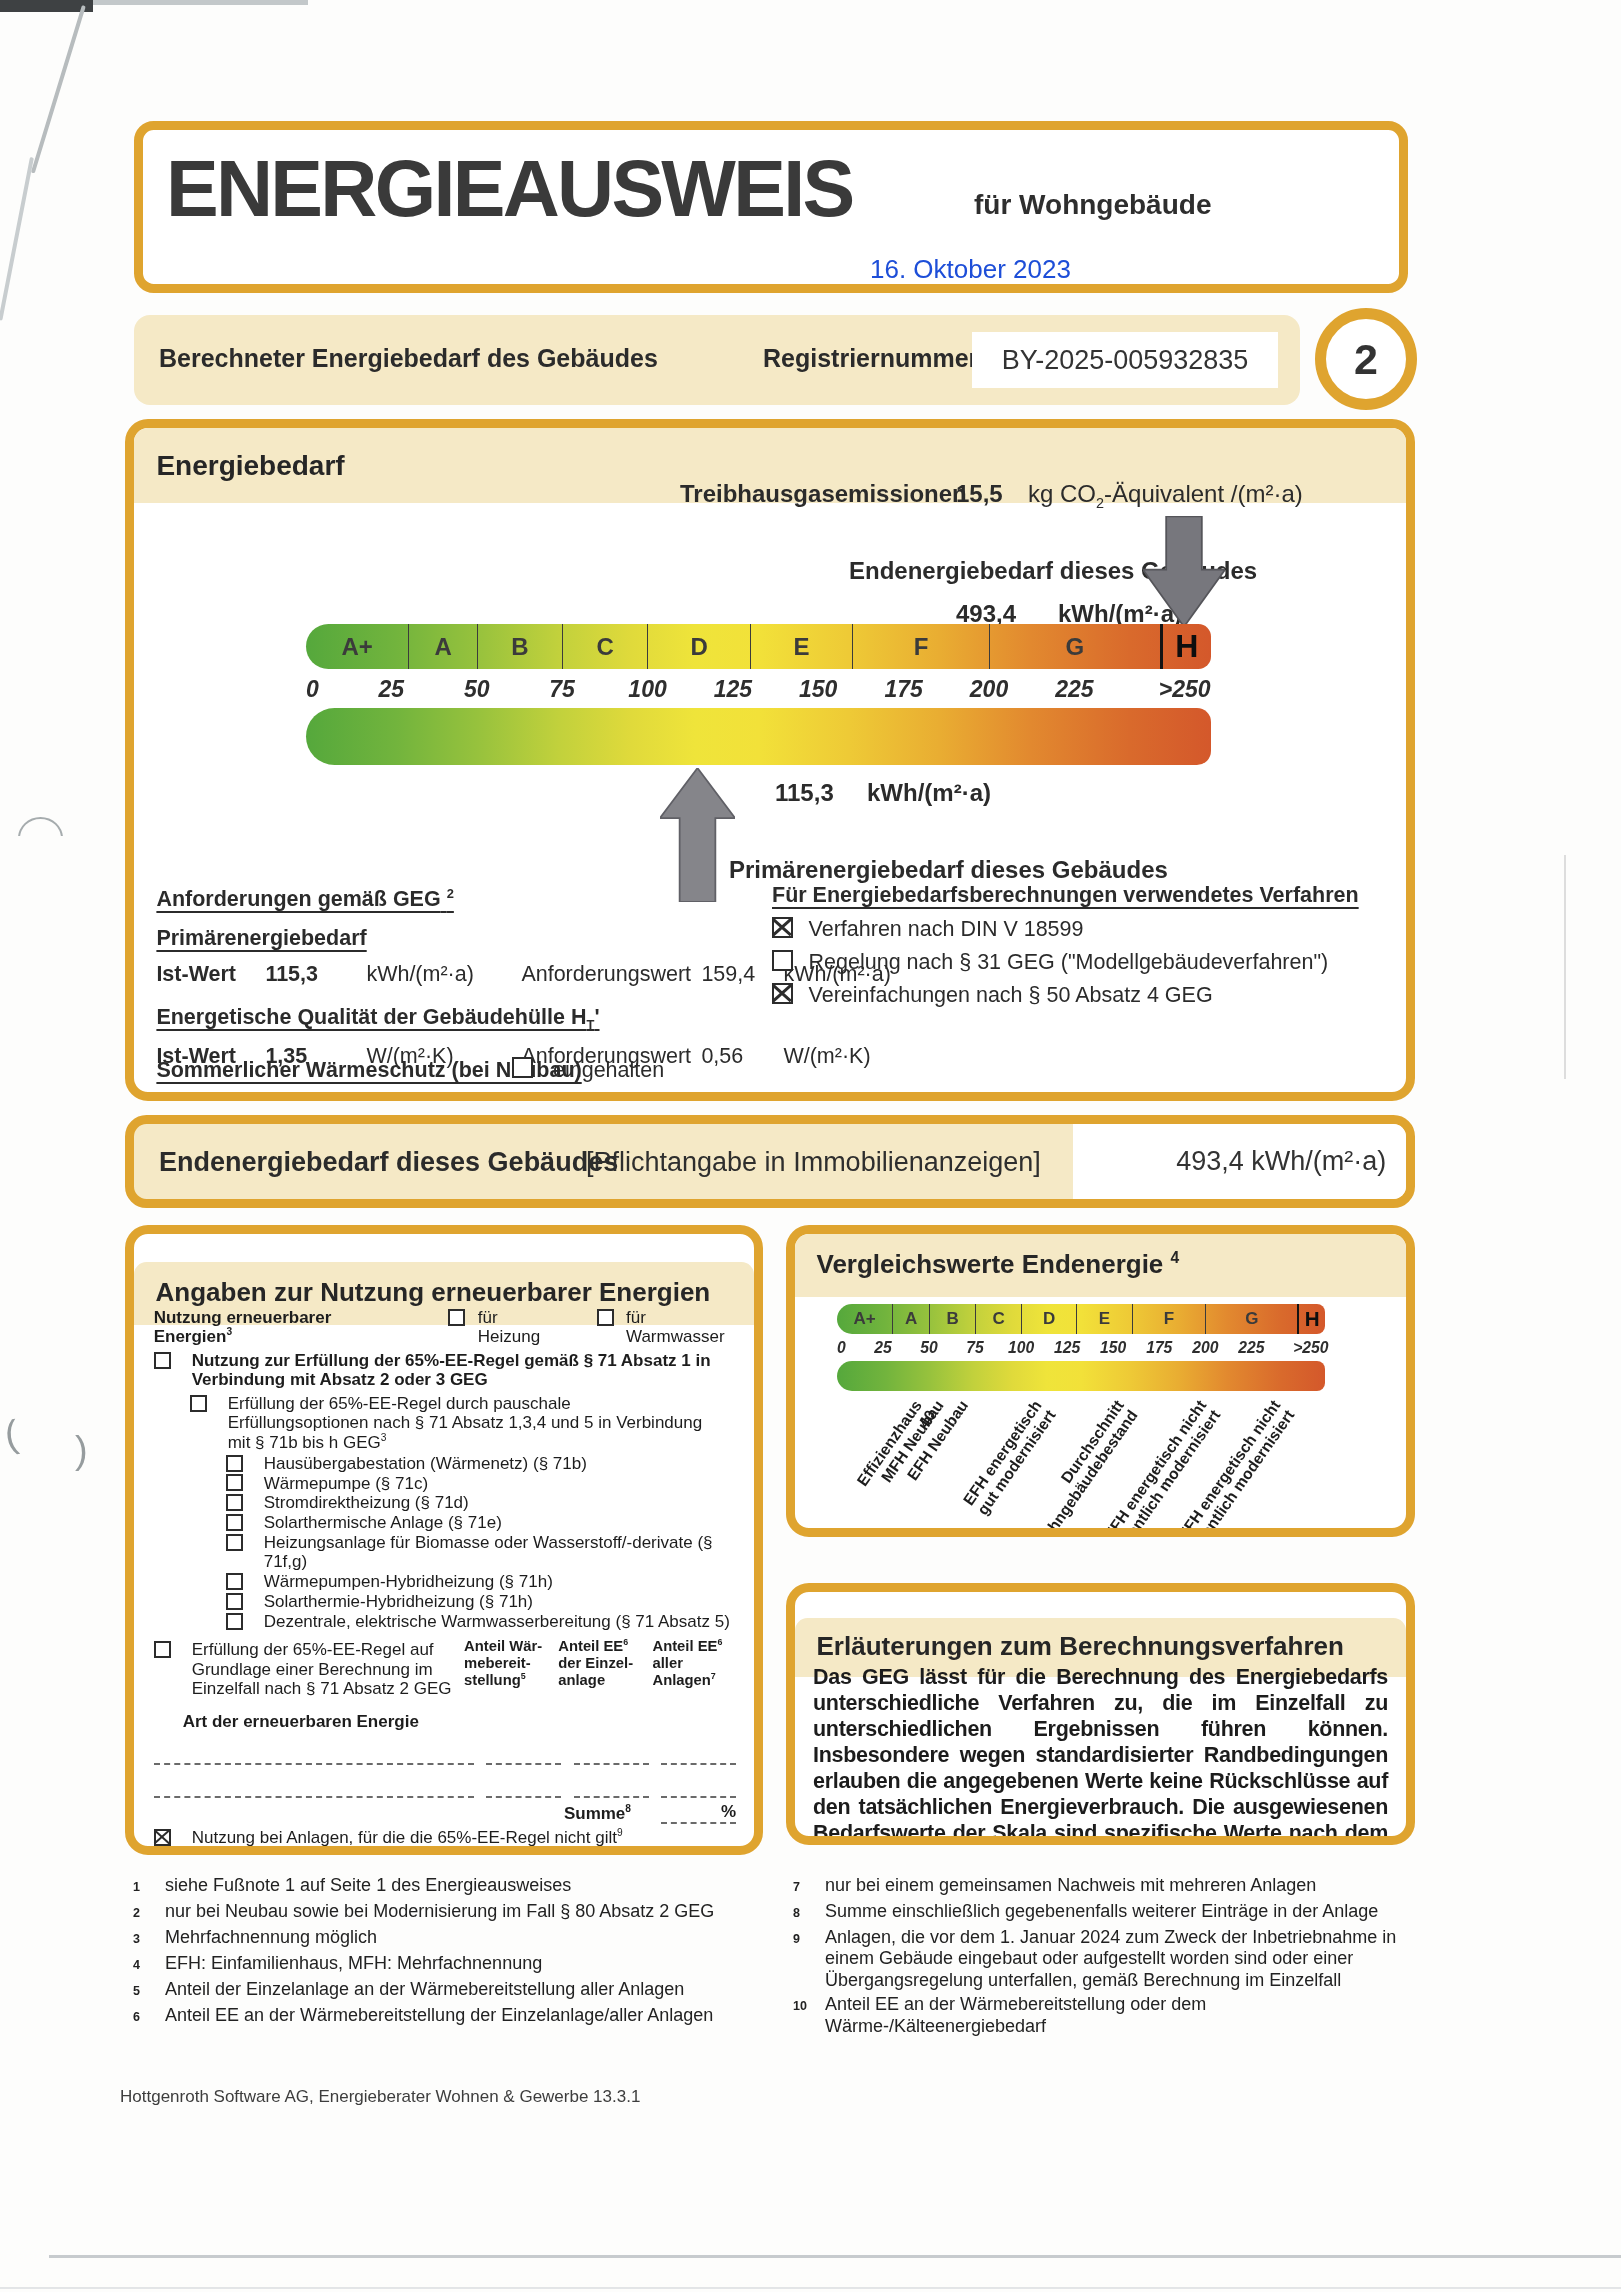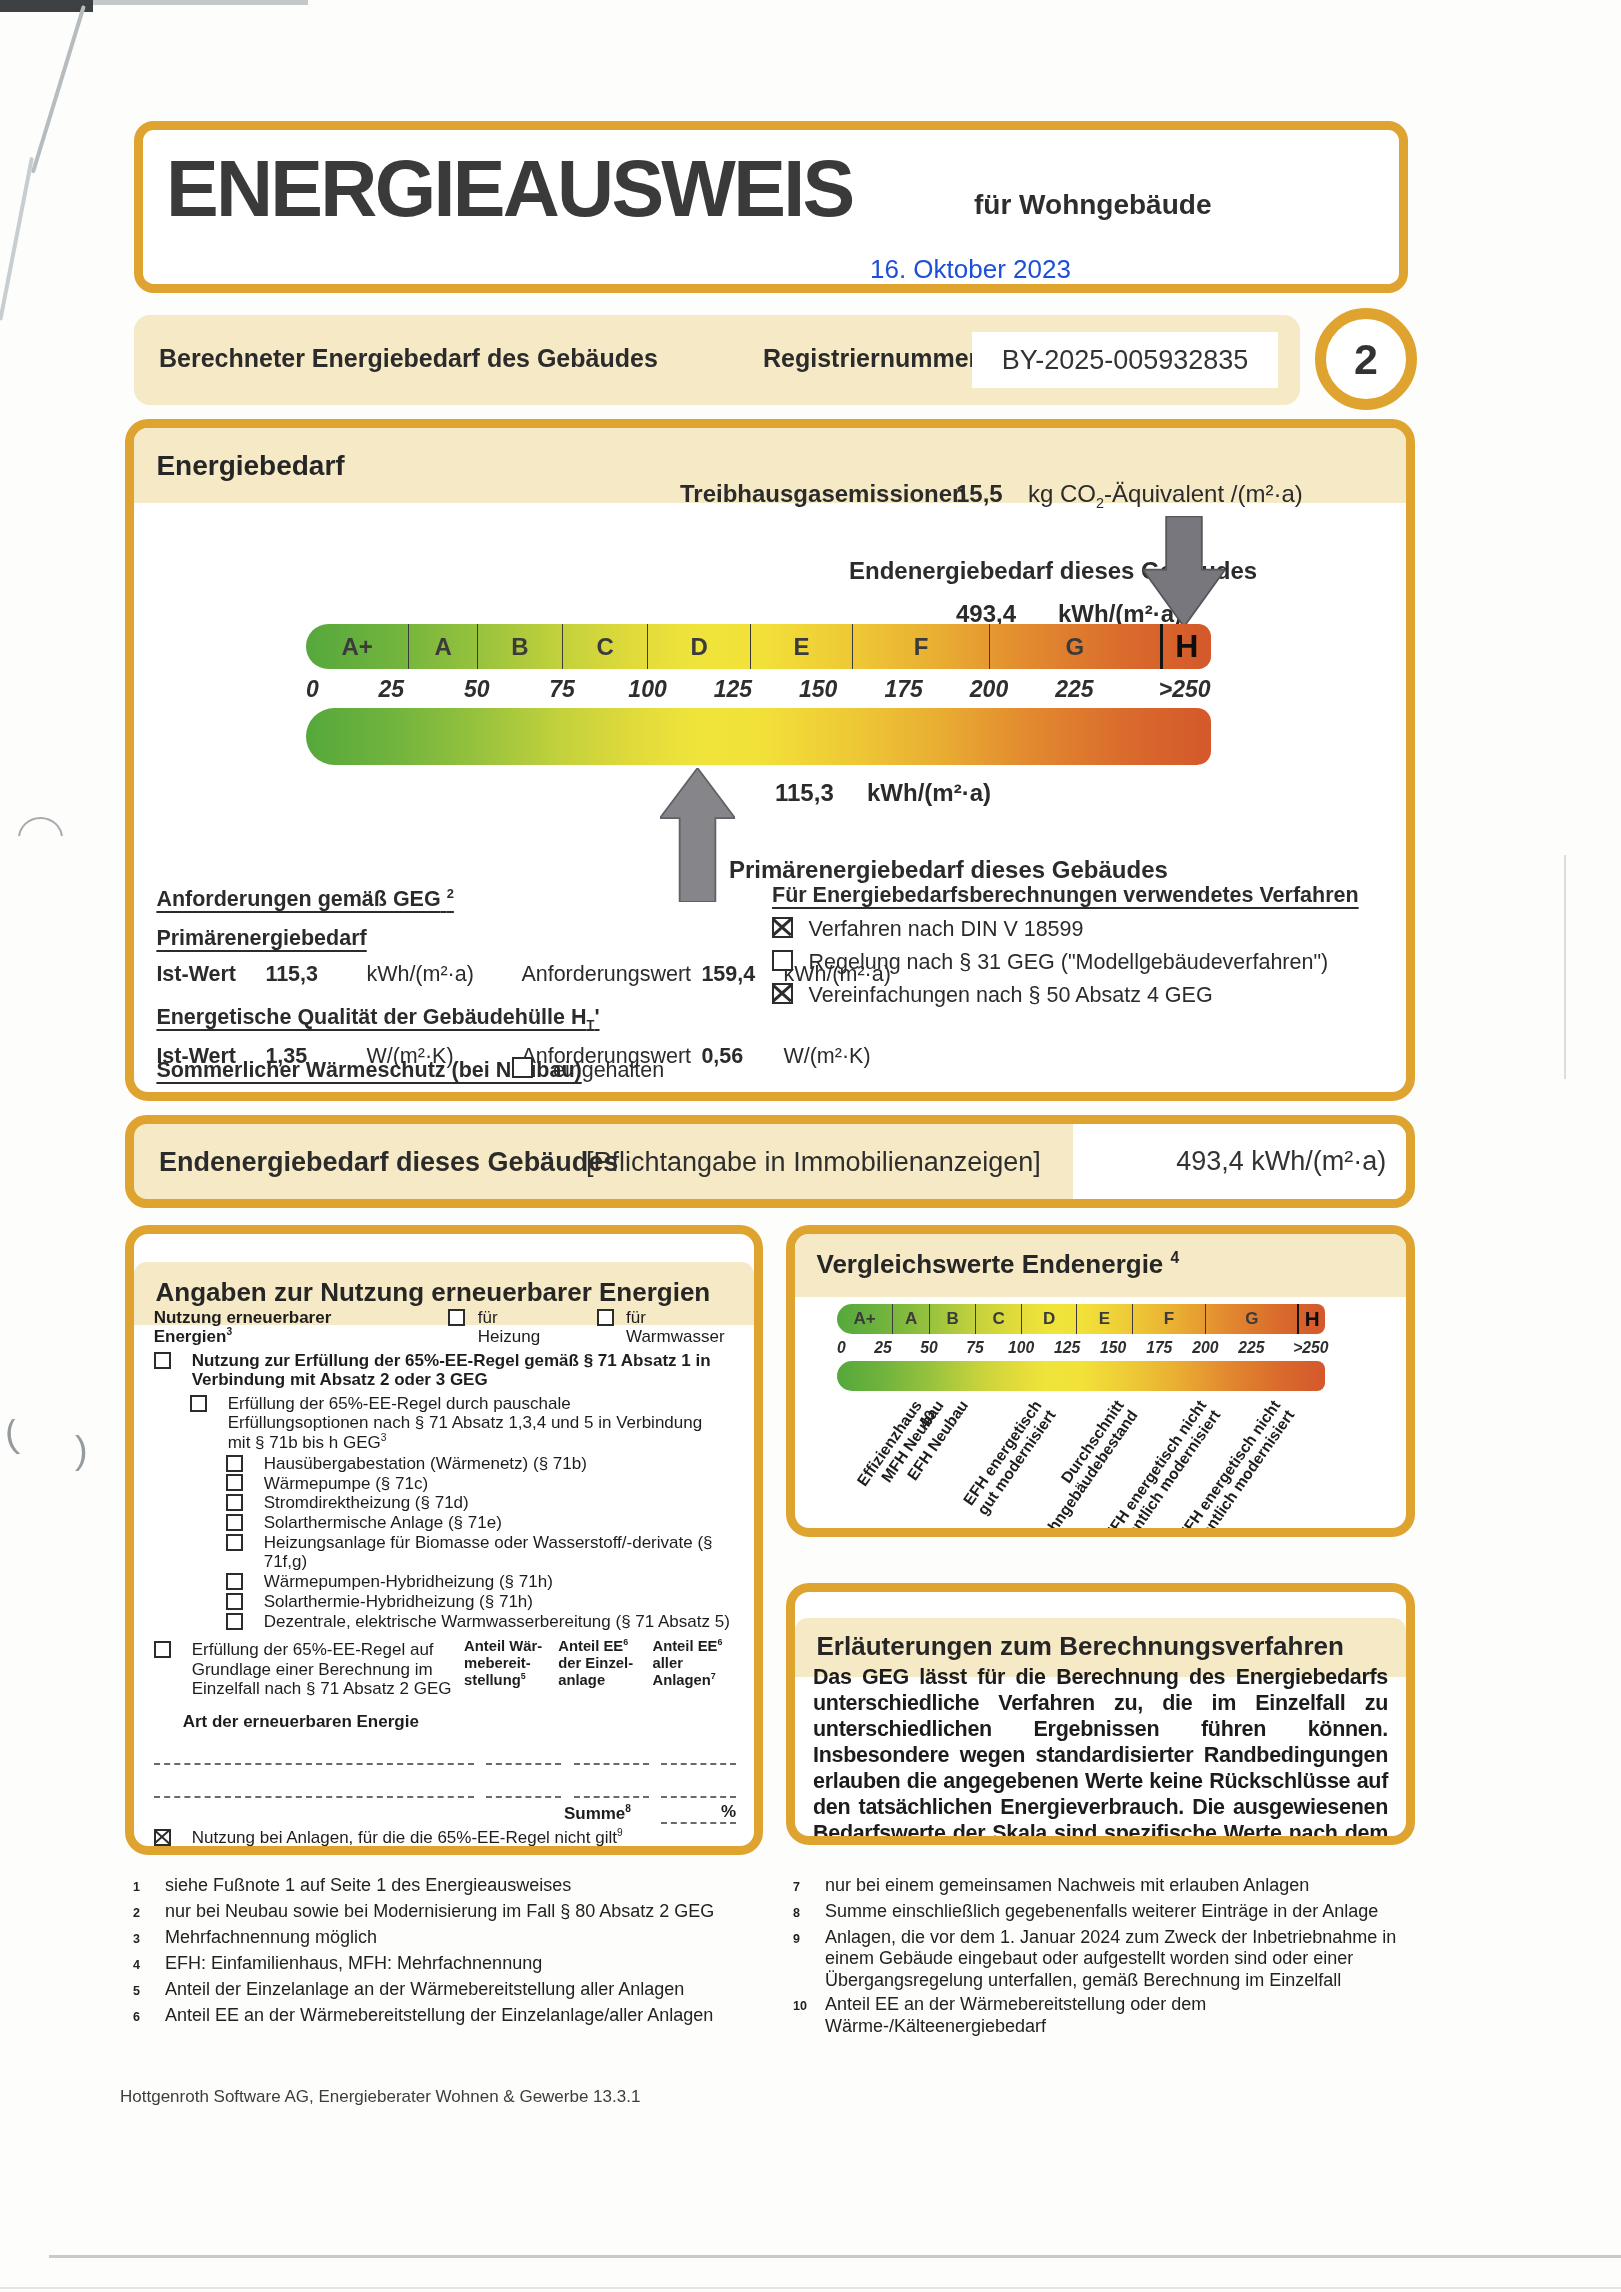--- a/index.html
+++ b/index.html
@@ -81,21 +81,21 @@
   .req-h1{left:22.4px;top:459px;font-size:21.5px;}
   .req-h2{left:22.4px;top:498px;font-size:21.5px;}
   .req-row{left:22.4px;width:609px;height:27px;font-size:21.5px;}
   .r1{top:534px;} .r2{top:616px;}
   .req-h3{left:22.4px;top:577px;font-size:21.5px;}
   .req-h4{left:22.4px;top:630px;font-size:21.5px;}
   .c-il{position:absolute;left:0;font-weight:700;}
   .c-v1{position:absolute;left:109px;font-weight:700;}
   .c-u1{position:absolute;left:210px;}
   .c-al{position:absolute;left:365px;}
-  .c-v2{position:absolute;left:545px;font-weight:700;}
+  .c-v2{position:absolute;left:545px;font-weight:400;}
   .c-u2{position:absolute;left:627px;}
   .summer-cb{left:378px;top:629px;}
   .summer-lbl{left:419px;top:630px;font-size:21.5px;}
 
   .meth-h{left:638px;top:455px;font-size:21.5px;}
   .meth-row{left:638px;font-size:21.5px;display:flex;gap:16px;align-items:flex-start;width:591px;}
   .m0{top:489px;} .m1{top:522px;} .m2{top:555px;}
 
   
   .cb{position:relative;width:20.6px;height:20.6px;border:2.7px solid #2c2c2c;background:#fff;flex:none;display:inline-block;box-sizing:border-box;}
@@ -479,21 +479,21 @@
         <span class="fn-t">Anteil der Einzelanlage an der Wärmebereitstellung aller Anlagen</span>
       </div>
     <div class="fn-row">
         <span class="fn-n">6</span>
         <span class="fn-t">Anteil EE an der Wärmebereitstellung der Einzelanlage/aller Anlagen</span>
       </div>
   </div>
   <div class="abs fncol fnr">
     <div class="fn-row">
         <span class="fn-n">7</span>
-        <span class="fn-t">nur bei einem gemeinsamen Nachweis mit erlauben Anlagen</span>
+        <span class="fn-t">nur bei einem gemeinsamen Nachweis mit mehreren Anlagen</span>
       </div>
     <div class="fn-row">
         <span class="fn-n">8</span>
         <span class="fn-t">Summe einschließlich gegebenenfalls weiterer Einträge in der Anlage</span>
       </div>
     <div class="fn-row">
         <span class="fn-n">9</span>
         <span class="fn-t">Anlagen, die vor dem 1. Januar 2024 zum Zweck der Inbetriebnahme in einem Gebäude eingebaut oder aufgestellt worden sind oder einer Übergangsregelung unterfallen, gemäß Berechnung im Einzelfall</span>
       </div>
     <div class="fn-row">

